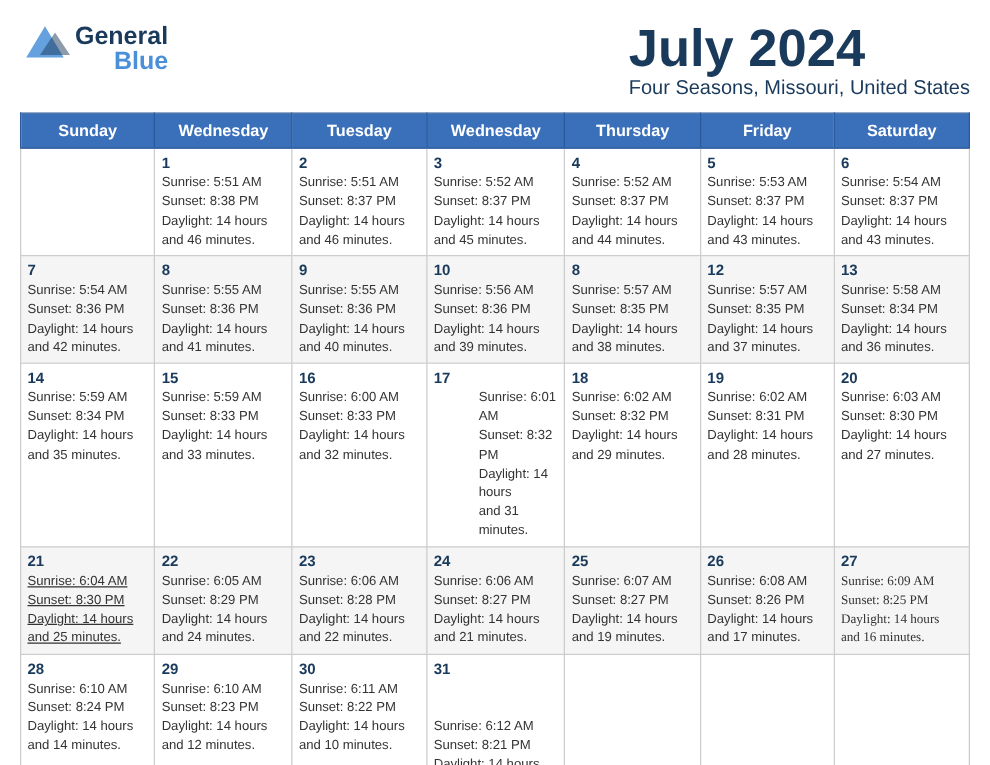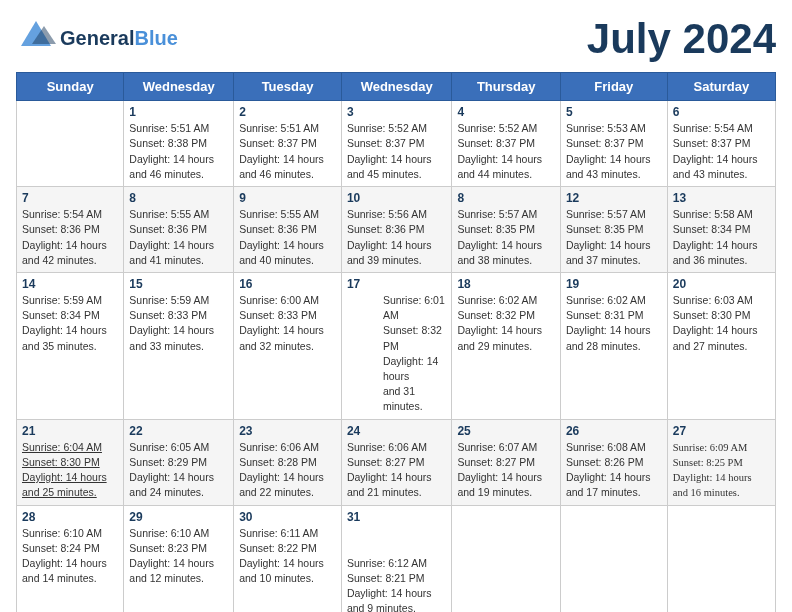--- a/index.html
+++ b/index.html
@@ -69,52 +69,55 @@
     }
     .logo-wrapper {
       display: flex;
       align-items: center;
     }
     .logo-icon {
       margin-right: 4px;
     }
     .logo-name {
       display: flex;
+      flex-direction: column;
     }
     .logo-general {
       font-size: 20px;
       font-weight: bold;
       color: #1a3a5c;
       line-height: 1;
     }
     .logo-blue-text {
       font-size: 20px;
       font-weight: bold;
       color: #4a90d9;
       line-height: 1;
+      text-align: right;
     }
   </style>
 </head>
 <body>
 
 <div class="header-section">
   <div class="logo-wrapper">
     <div class="logo-icon">
       <svg width="40" height="40" viewBox="0 0 40 40">
         <polygon points="20,5 35,30 5,30" fill="#4a90d9" opacity="0.85"></polygon>
         <polygon points="28,10 40,28 16,28" fill="#1a3a5c" opacity="0.5"></polygon>
       </svg>
     </div>
     <div class="logo-name">
       <span class="logo-general">General</span>
       <span class="logo-blue-text">Blue</span>
     </div>
   </div>
   <div class="title-section">
     <div class="month-year">July 2024</div>
+    <div class="location">Four Seasons, Missouri, United States</div>
   </div>
 </div>
 
 <table class="calendar">
   <thead>
     <tr>
         <th>Sunday</th>
         <th>Wednesday</th>
         <th>Tuesday</th>
         <th>Wednesday</th>

